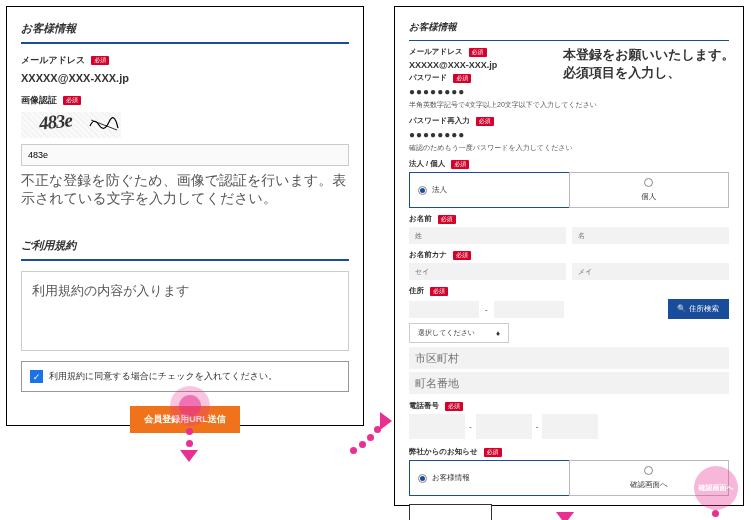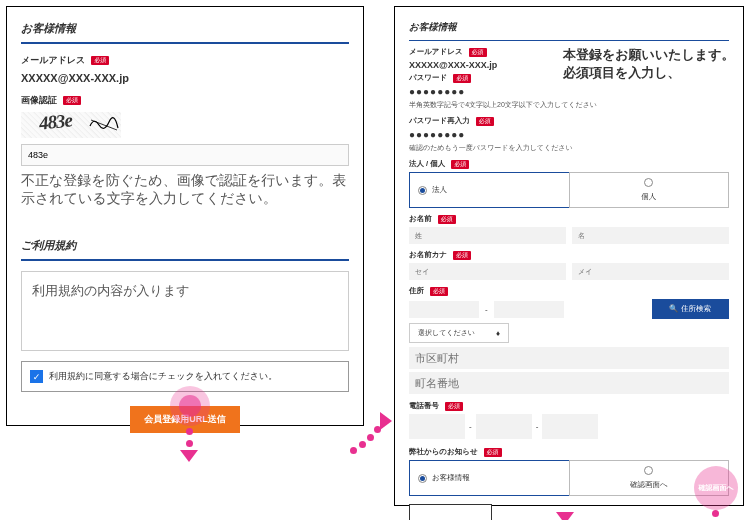--- a/index.html
+++ b/index.html
@@ -201,21 +201,21 @@
     background: #f2f2f2;
     border: none;
     padding: 5px 6px;
     font-size: 7px;
   }
   .dash { font-size: 8px; }
   .addr-search-btn {
     background: #1a4c9c;
     color: #fff;
     border: none;
-    padding: 5px 18px;
+    padding: 5px 10px;
     font-size: 7.5px;
     cursor: pointer;
   }
   .select-placeholder {
     border: 1px solid #ccc;
     background: #fff;
     padding: 4px 8px;
     font-size: 7px;
     width: 100px;
     display: flex;

